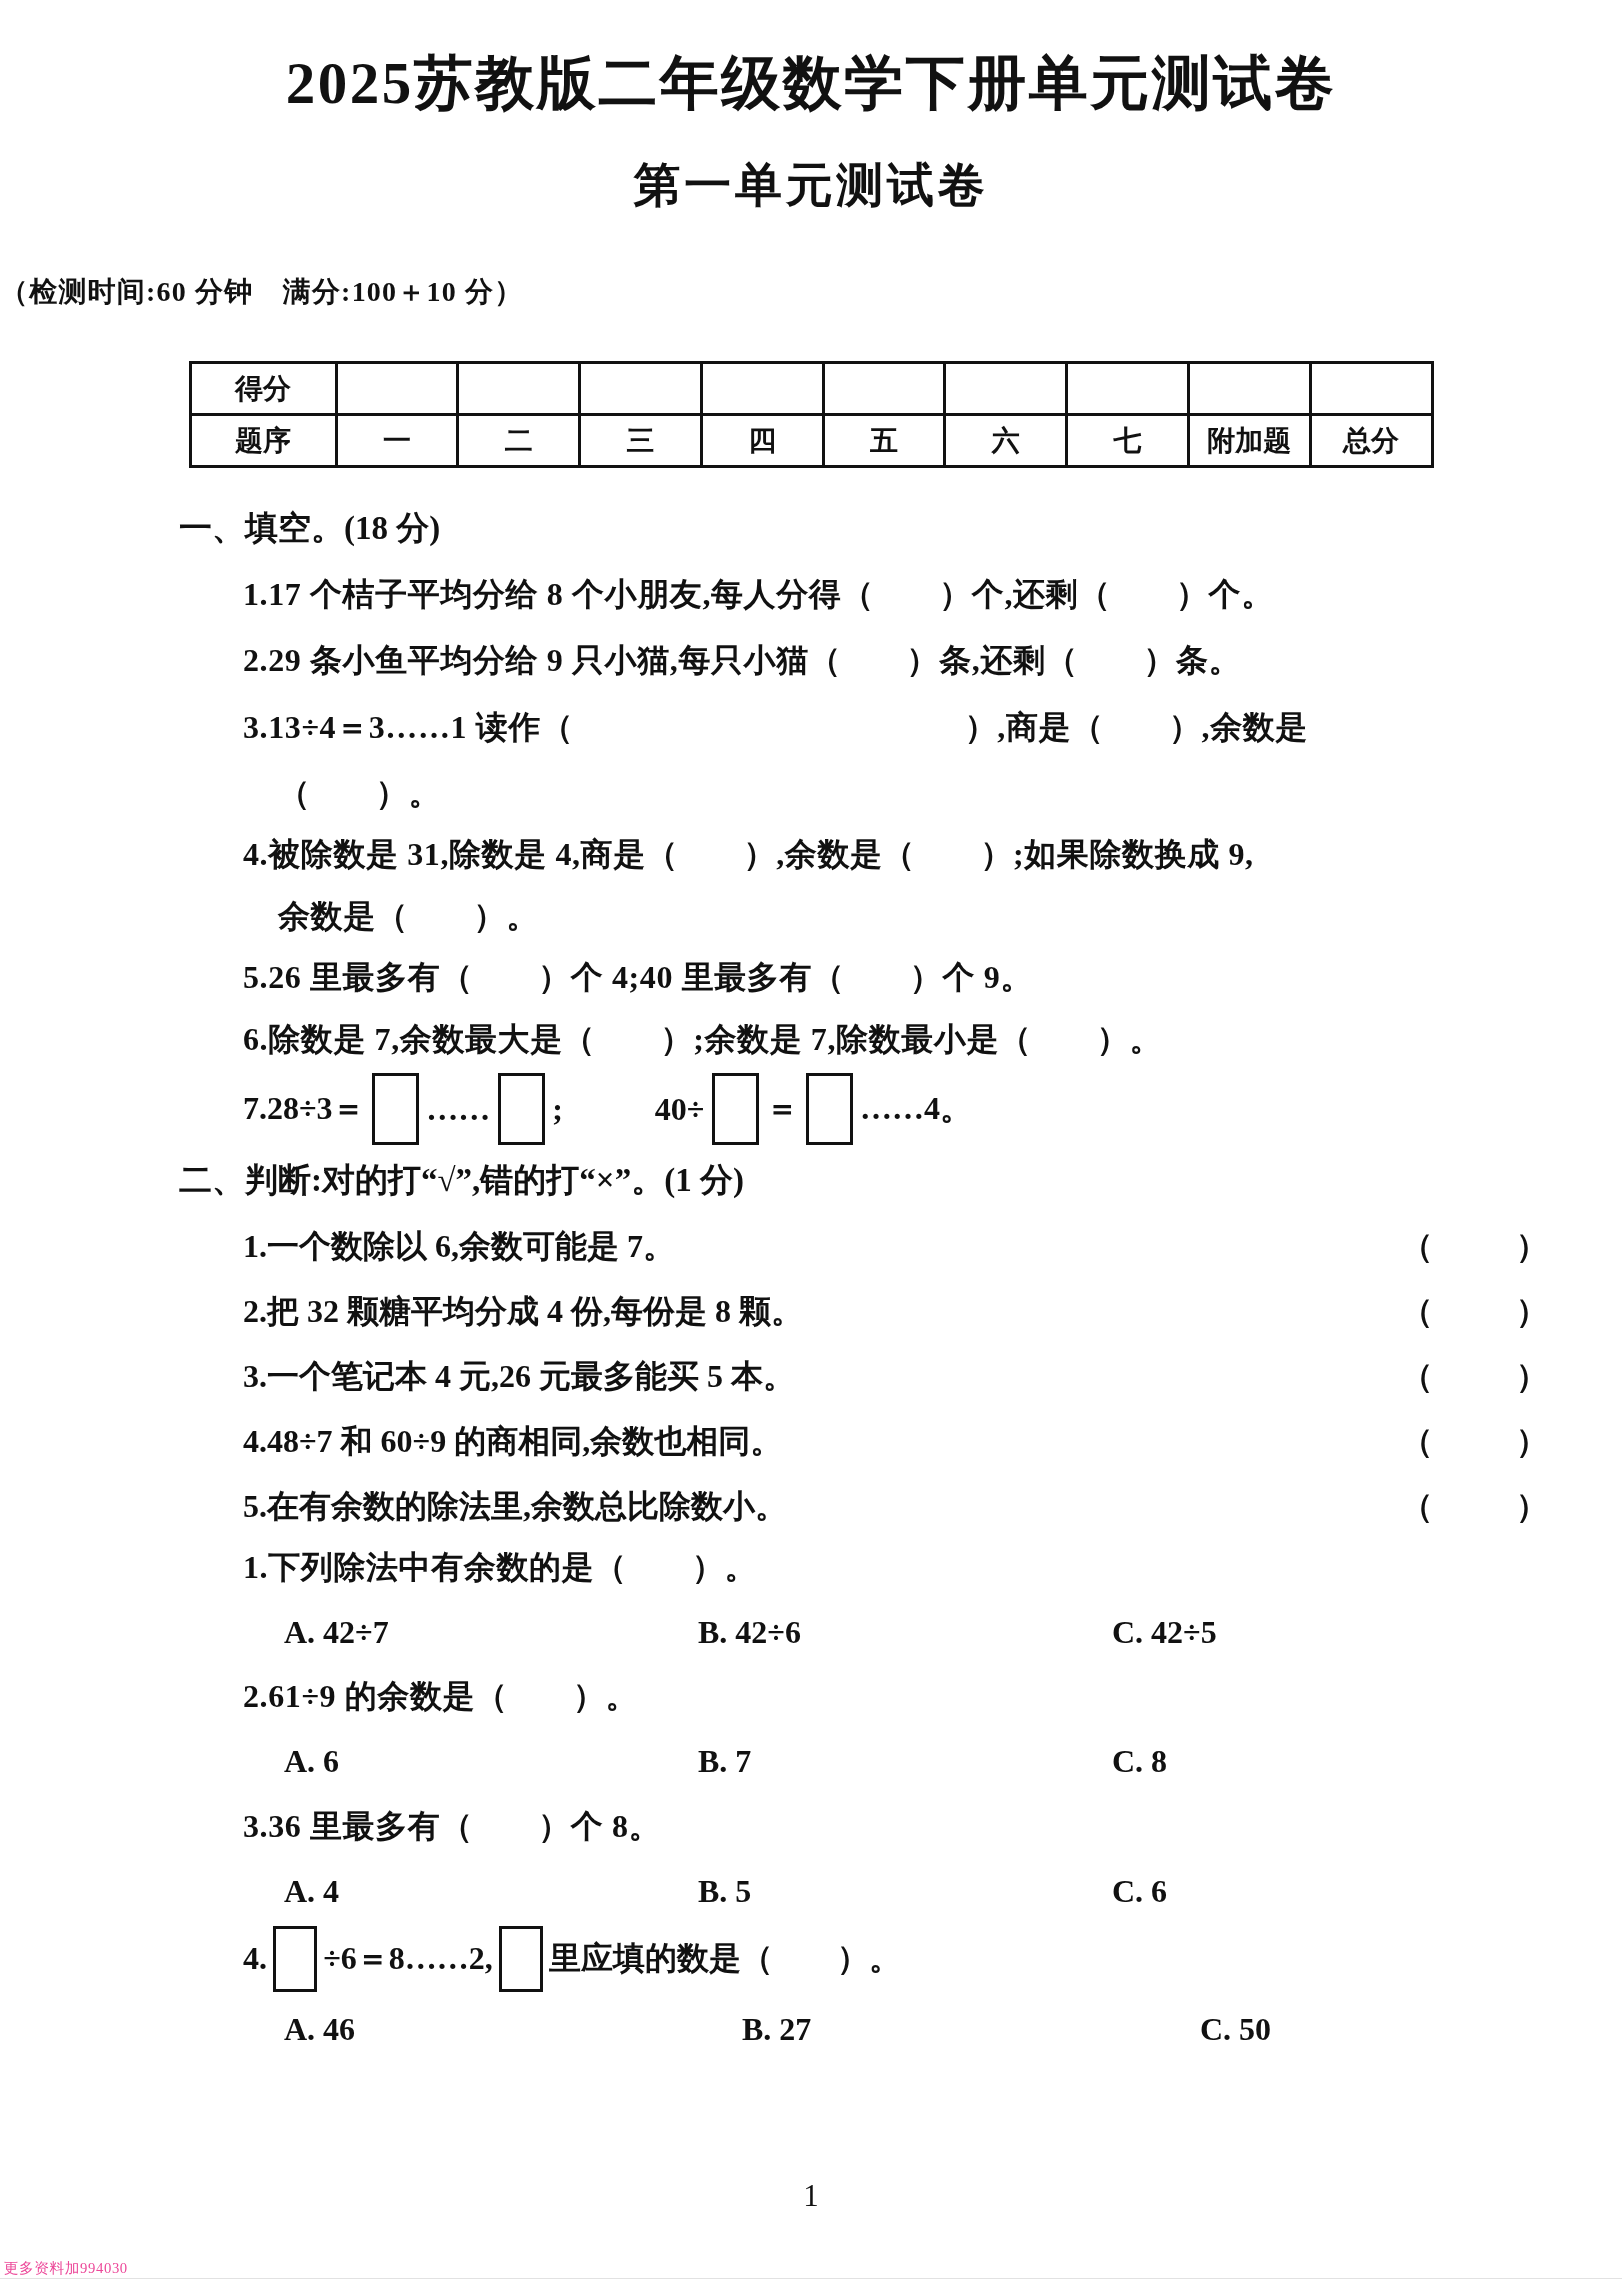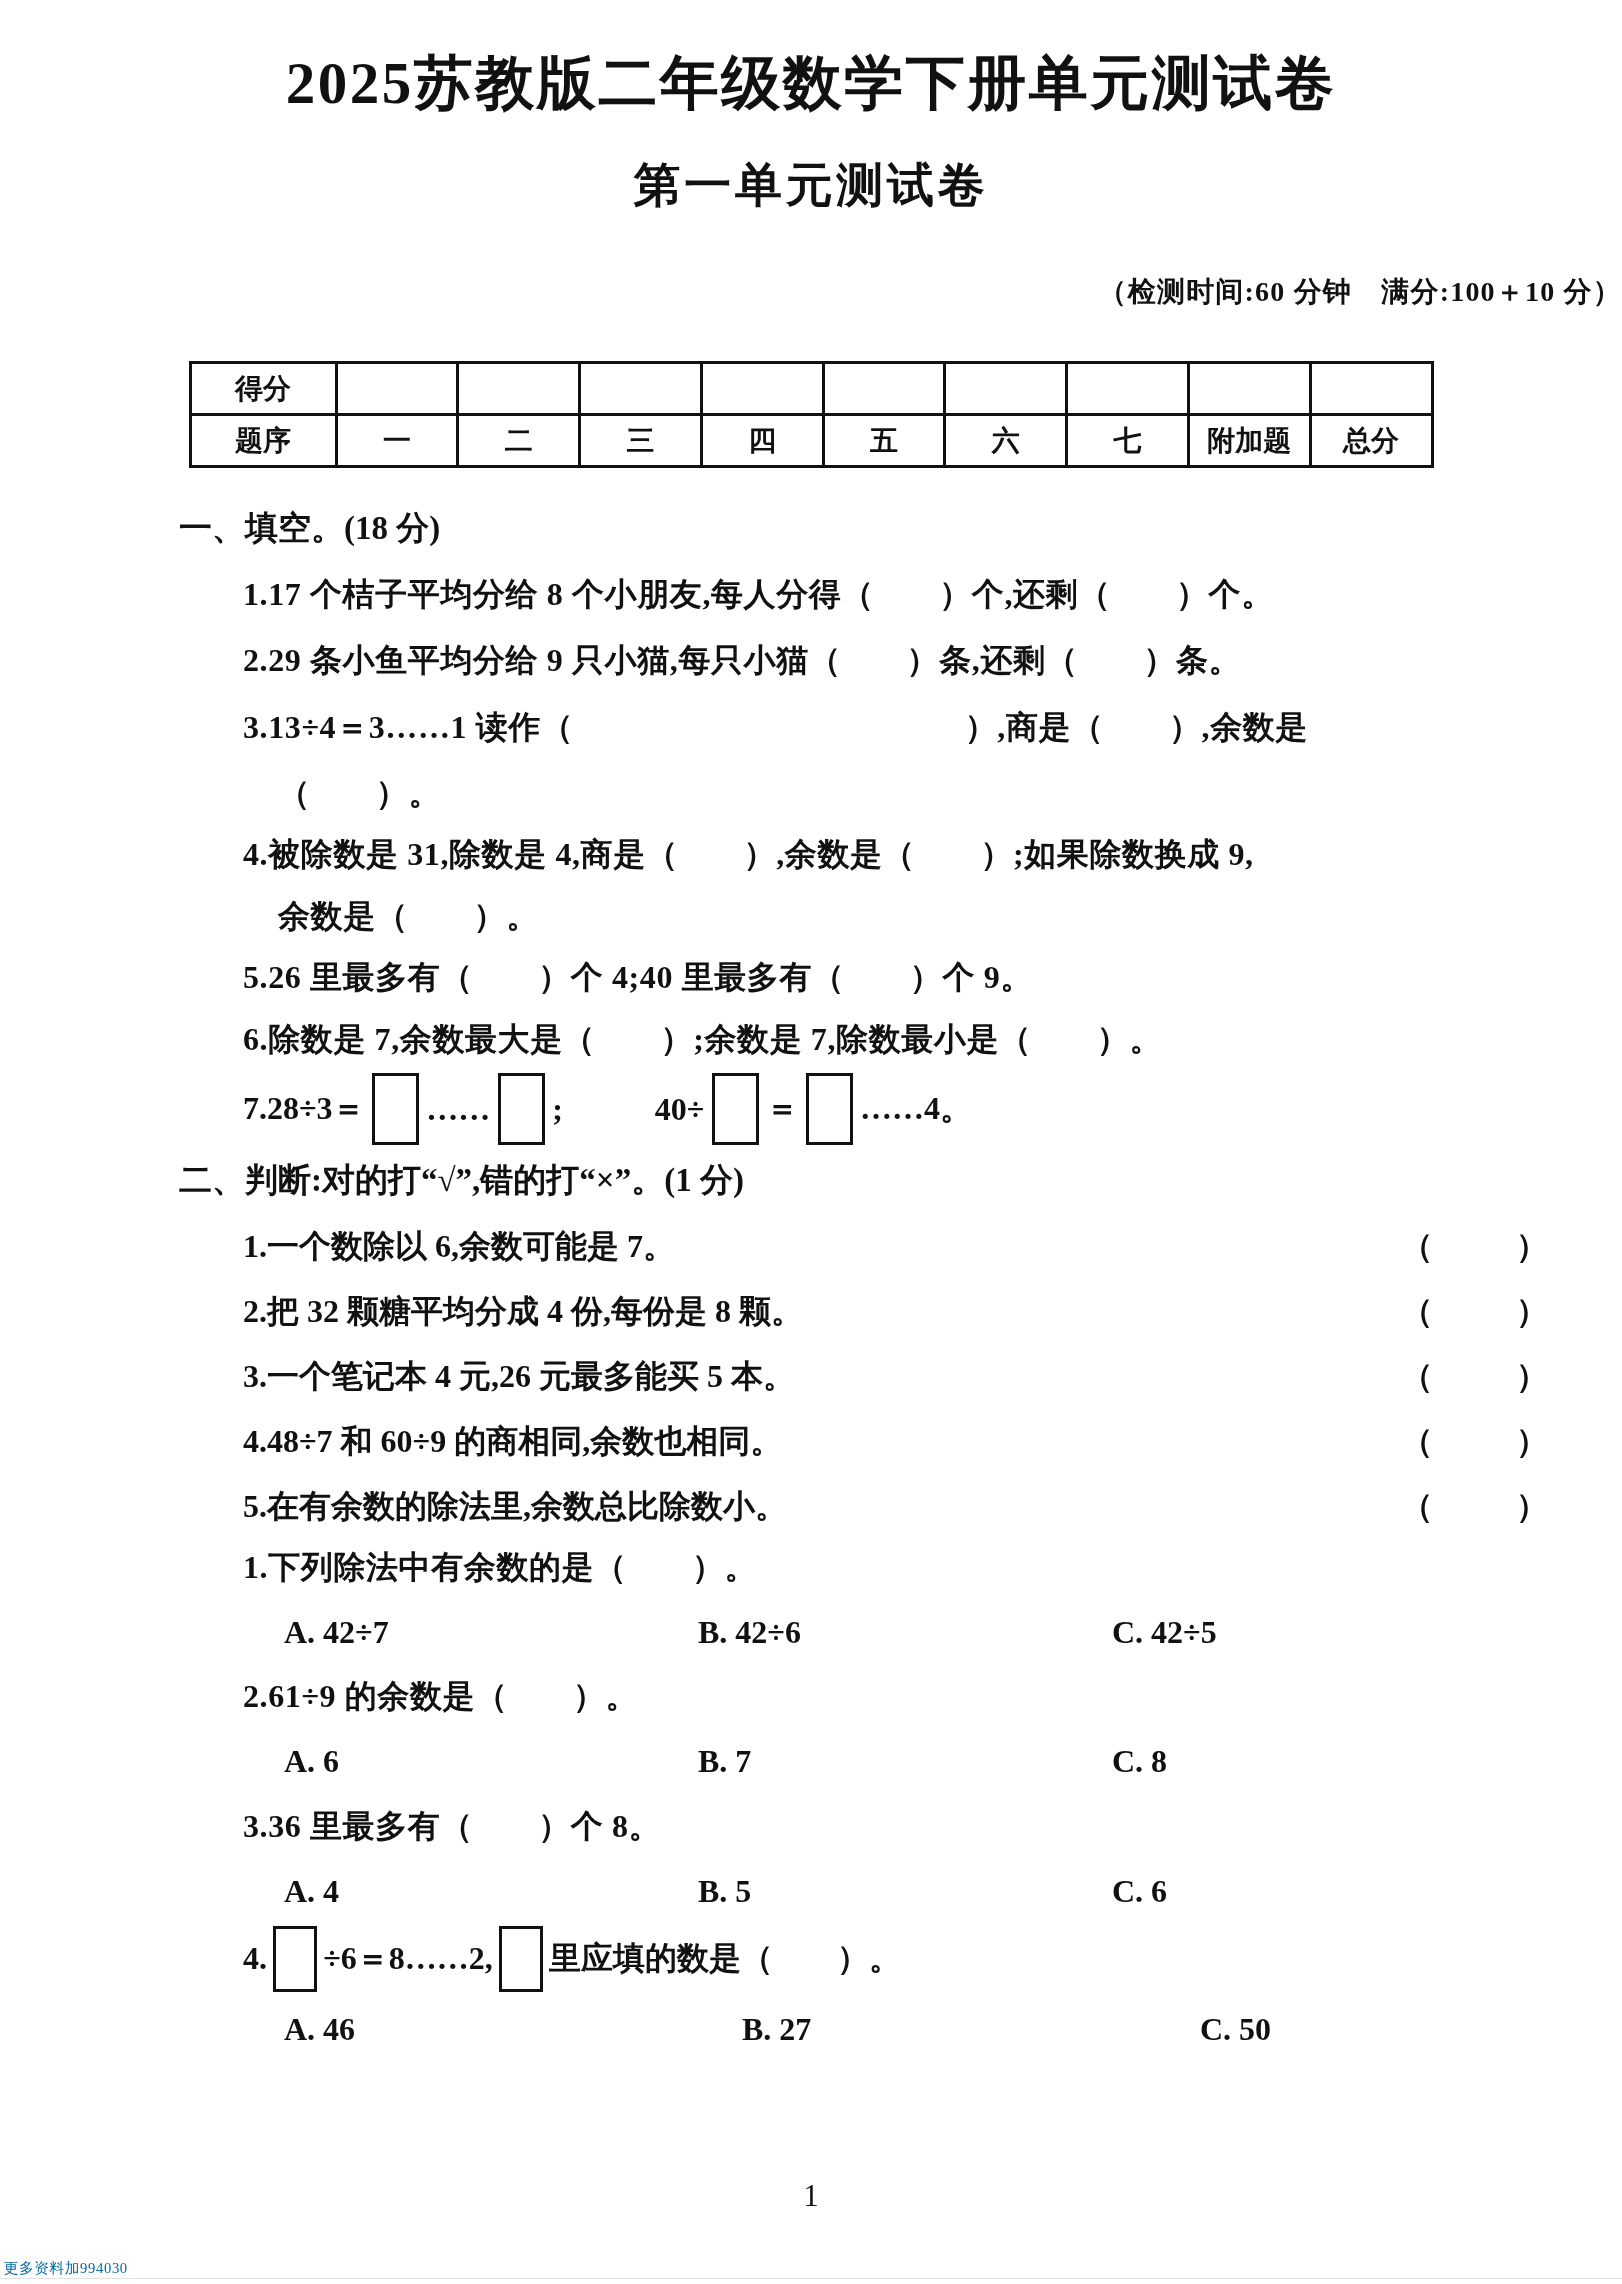--- a/index.html
+++ b/index.html
@@ -25,21 +25,21 @@
   .subtitle {
     margin-top: 38px;
     text-align: center;
     font-size: 47px;
     font-weight: 900;
     letter-spacing: 3.7px;
     line-height: 1.2;
   }
   .exam-info {
     margin-top: 60px;
-    text-align: right;
+    text-align: left;
     font-size: 28px;
     letter-spacing: 1.2px;
   }
   table.score-table {
     width: 1245px;
     margin: 50px auto 0 auto;
     border-collapse: collapse;
     table-layout: fixed;
   }
   table.score-table td {
@@ -134,21 +134,21 @@
     right: 0;
     bottom: 4.9px;
     border-bottom: 1.2px solid #e2e2e2;
   }
   .watermark {
     position: absolute;
     left: 3.7px;
     bottom: 6.1px;
     font-size: 14.7px;
     font-weight: 400;
-    color: #0369a1;
+    color: #ec4899;
     letter-spacing: 0.6px;
   }
 </style>
 </head>
 <body>
 
 <div class="page">
 
   <div class="title">2025苏教版二年级数学下册单元测试卷</div>
   <div class="subtitle">第一单元测试卷</div>

